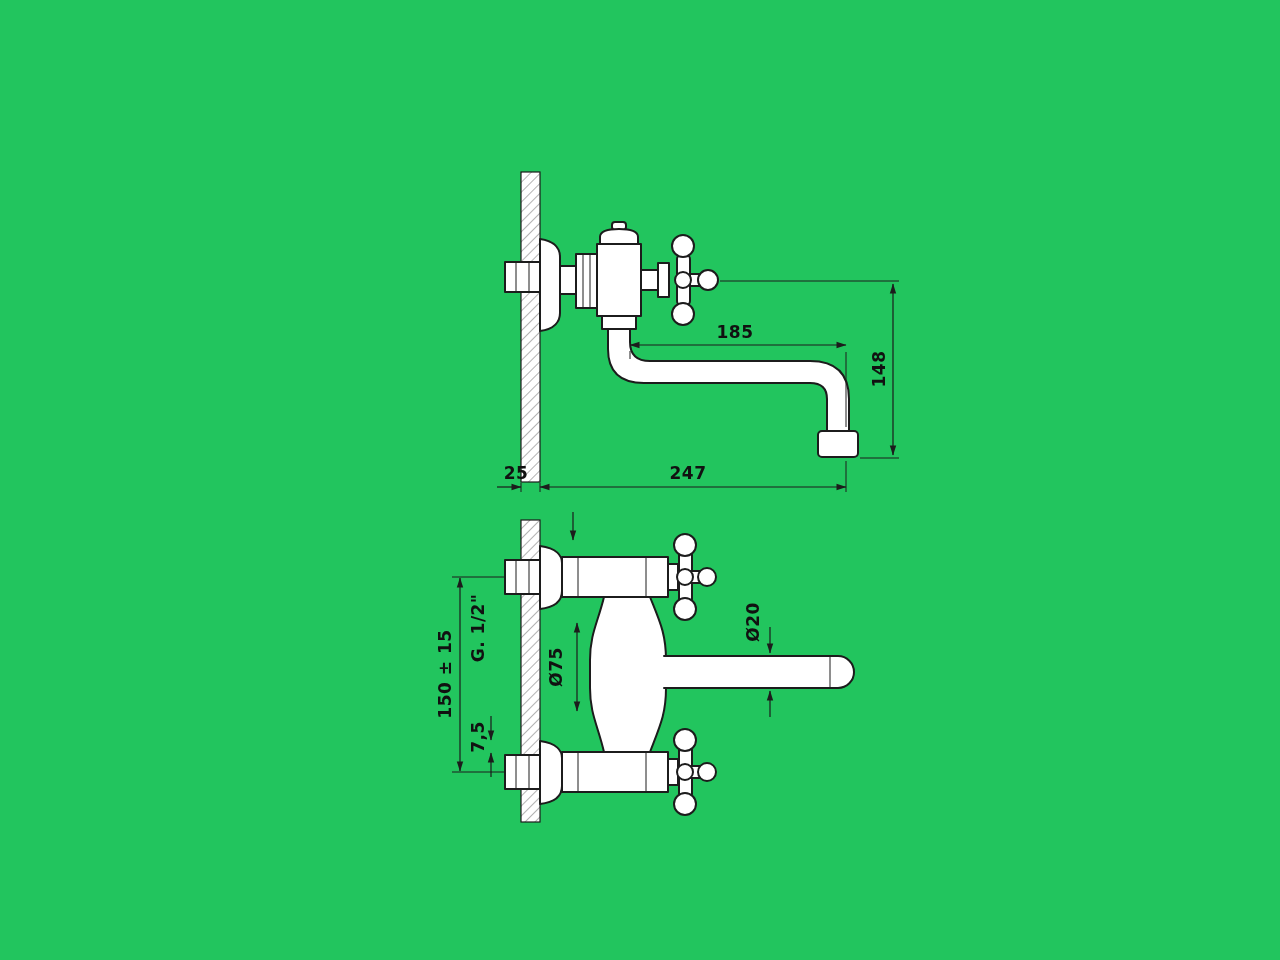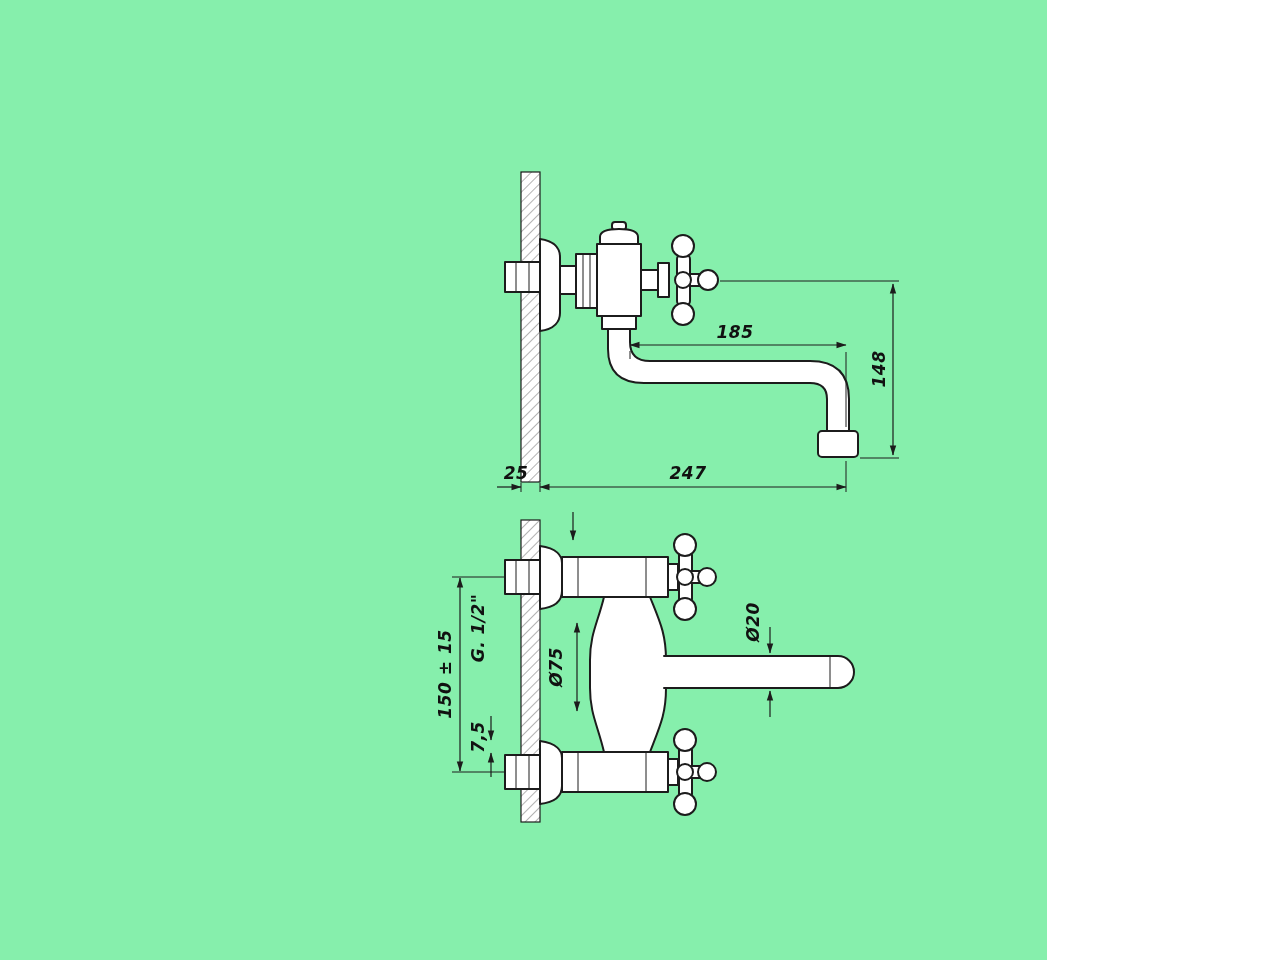--- a/index.html
+++ b/index.html
@@ -1,22 +1,21 @@
 <!DOCTYPE html>
 <html><head>
 <meta charset="utf-8">
 <style>
   html,body { margin:0; padding:0; background:#ffffff; }
   .canvas {
     position:relative;
-    width:1047px; height:960px;
-    background:#86efac;
+    width:1280px; height:960px;
+    background:#22c55e;
     overflow:hidden;
     font-family:"DejaVu Sans", sans-serif;
-    font-style:italic;
   }
   svg { display:block; }
   .part  { fill:#ffffff; stroke:#1c1c1c; stroke-width:2;   stroke-linejoin:round; stroke-linecap:round; }
   .thin  { fill:none;    stroke:#1c1c1c; stroke-width:1;   }
   .dim   { fill:none;    stroke:#1c1c1c; stroke-width:1.2; }
   .wall  { fill:url(#hatch); stroke:#1c1c1c; stroke-width:1.2; }
   .dimtxt{ font-family:"DejaVu Sans", sans-serif; font-size:17px; font-weight:600; fill:#111111; letter-spacing:0.5px; }
 </style>
 </head>
 <body>

